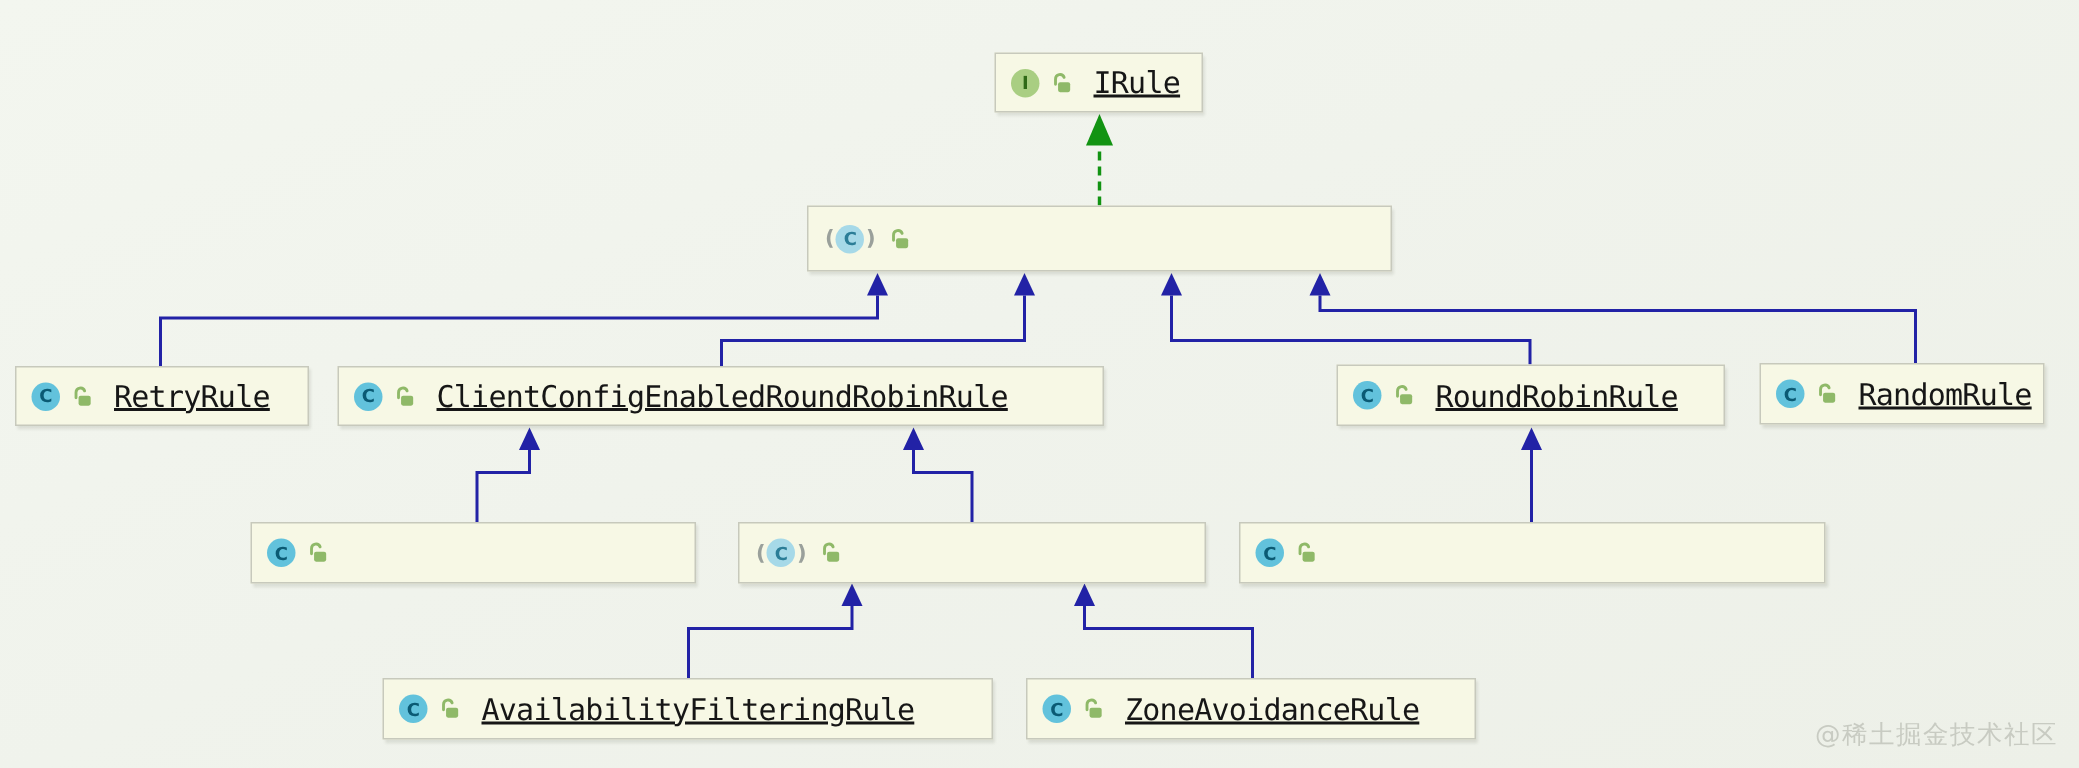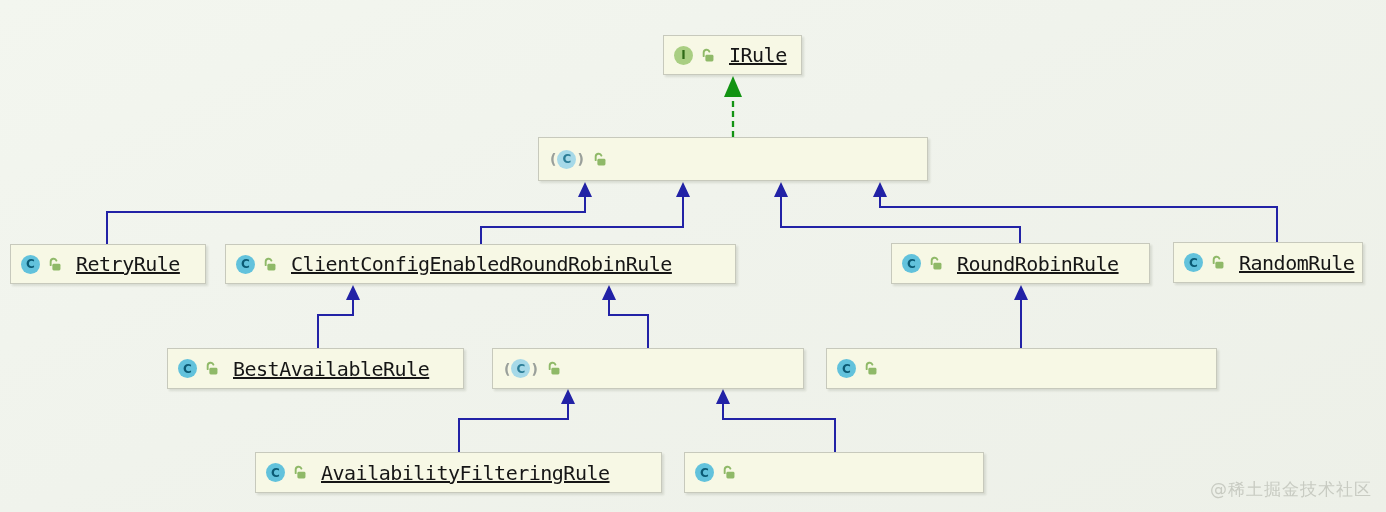--- a/index.html
+++ b/index.html
@@ -172,21 +172,20 @@
   </div>
 
   <div class="node" style="left:167px;top:348px;width:297px;height:41px">
     <span class="badge cls">
         <i class="circle">C</i>
       </span>
     <svg class="lock" viewBox="0 0 16 16">
         <path class="shackle" d="M4.4 8.6 V5.4 A2.8 2.8 0 0 1 9.8 4.3"></path>
         <rect class="body" x="6" y="7.4" width="7.6" height="6.2" rx="1.3"></rect>
       </svg>
-    <span class="label">BestAvailableRule</span>
   </div>
 
   <div class="node" style="left:492px;top:348px;width:312px;height:41px">
     <span class="badge abstract">
         <i class="paren">(</i>
         <i class="circle">C</i>
         <i class="paren">)</i>
       </span>
     <svg class="lock" viewBox="0 0 16 16">
         <path class="shackle" d="M4.4 8.6 V5.4 A2.8 2.8 0 0 1 9.8 4.3"></path>
@@ -216,16 +215,17 @@
   </div>
 
   <div class="node" style="left:684px;top:452px;width:300px;height:41px">
     <span class="badge cls">
         <i class="circle">C</i>
       </span>
     <svg class="lock" viewBox="0 0 16 16">
         <path class="shackle" d="M4.4 8.6 V5.4 A2.8 2.8 0 0 1 9.8 4.3"></path>
         <rect class="body" x="6" y="7.4" width="7.6" height="6.2" rx="1.3"></rect>
       </svg>
+    <span class="label">ZoneAvoidanceRule</span>
   </div>
 
   <div class="watermark">@稀土掘金技术社区</div>
 </div>
 
 </body></html>

